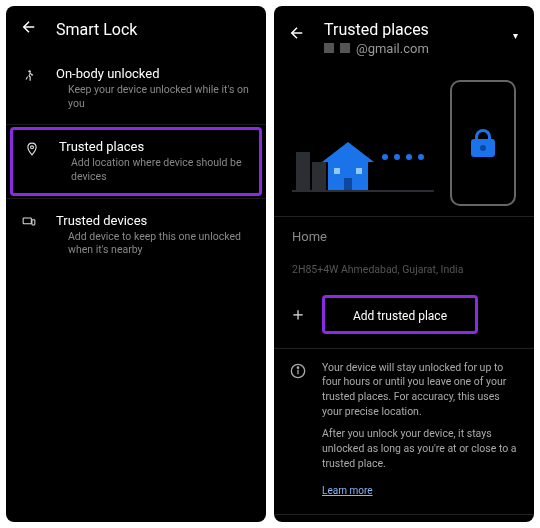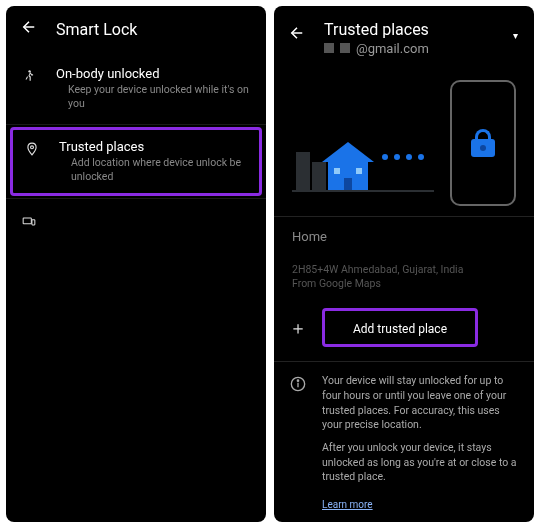--- a/index.html
+++ b/index.html
@@ -338,32 +338,36 @@
 
   <div class="list-item highlighted">
     <div class="icon-slot">
       <svg width="14" height="16" viewBox="0 0 24 24" fill="none" stroke="currentColor" stroke-width="2">
           <path d="M12 2C8 2 5 5 5 9c0 5 7 13 7 13s7-8 7-13c0-4-3-7-7-7z"></path>
           <circle cx="12" cy="9" r="2.5"></circle>
         </svg>
     </div>
     <div class="texts">
       <div class="primary">Trusted places</div>
-      <div class="secondary">Add location where device unlock be unlocked</div>
+      <div class="secondary">Add location where device should be devices</div>
     </div>
   </div>
 
   <div class="divider"></div>
 
   <div class="list-item">
     <div class="icon-slot">
       <svg width="16" height="14" viewBox="0 0 24 24" fill="none" stroke="currentColor" stroke-width="1.8">
           <rect x="2" y="5" width="14" height="10" rx="1"></rect>
           <rect x="17" y="8" width="5" height="9" rx="1"></rect>
         </svg>
+    </div>
+    <div class="texts">
+      <div class="primary">Trusted devices</div>
+      <div class="secondary">Add device to keep this one unlocked when it's nearby</div>
     </div>
   </div>
 </div>
 
 <div class="phone">
   <div class="header tall">
     <div class="back-arrow" style="padding-top:4px;">
       <svg width="18" height="18" viewBox="0 0 24 24" fill="none" stroke="currentColor" stroke-width="2">
           <path d="M19 12H5"></path>
           <path d="M12 19l-7-7 7-7"></path>
@@ -406,21 +410,20 @@
         <div class="lock-body"></div>
       </div>
     </div>
   </div>
 
   <div class="big-divider"></div>
 
   <div class="section-block">
     <div class="section-title">Home</div>
     <div class="section-sub">2H85+4W Ahmedabad, Gujarat, India</div>
-    <div class="section-sub">From Google Maps</div>
   </div>
 
   <div class="add-row">
     <div class="plus-icon">＋</div>
     <div class="add-btn-highlight">
       <span>Add trusted place</span>
     </div>
   </div>
 
   <div class="big-divider" style="margin-top:8px;"></div>

